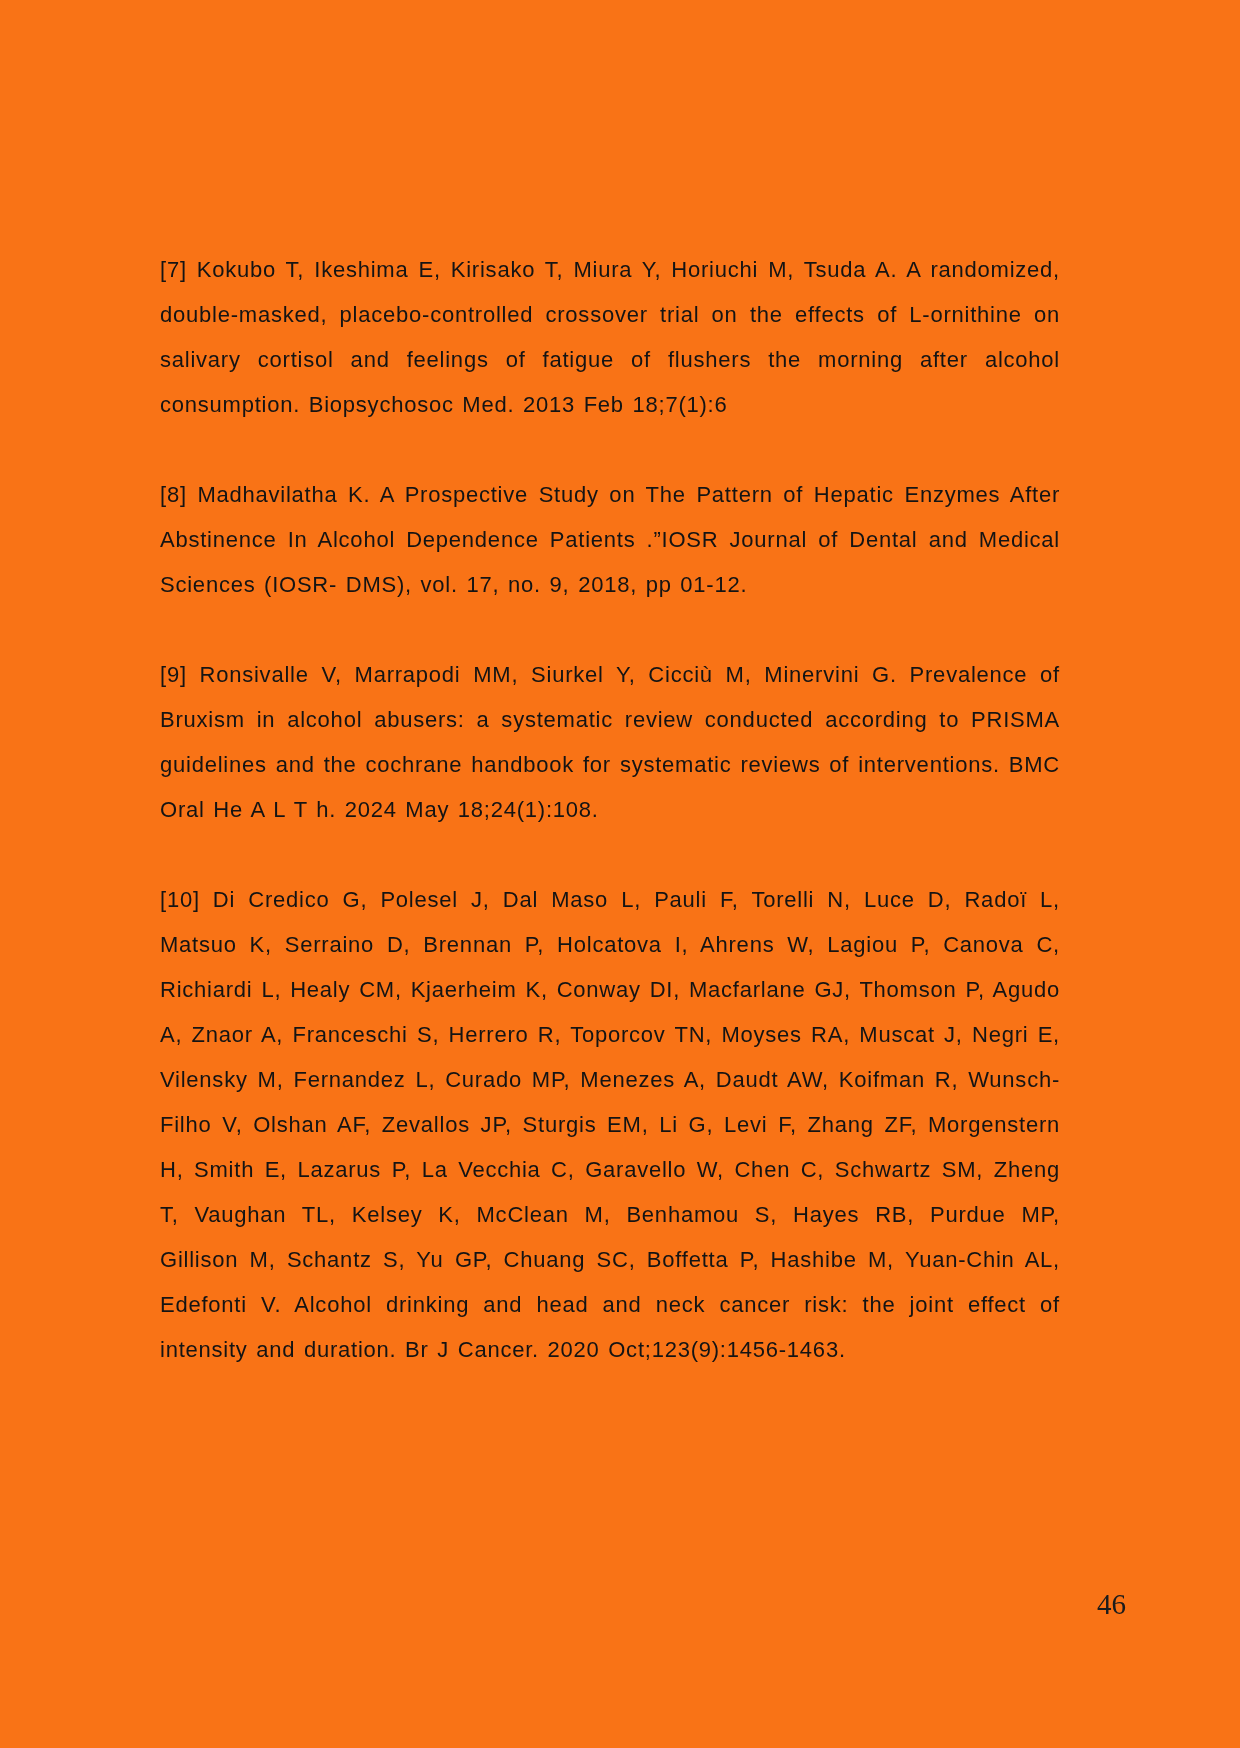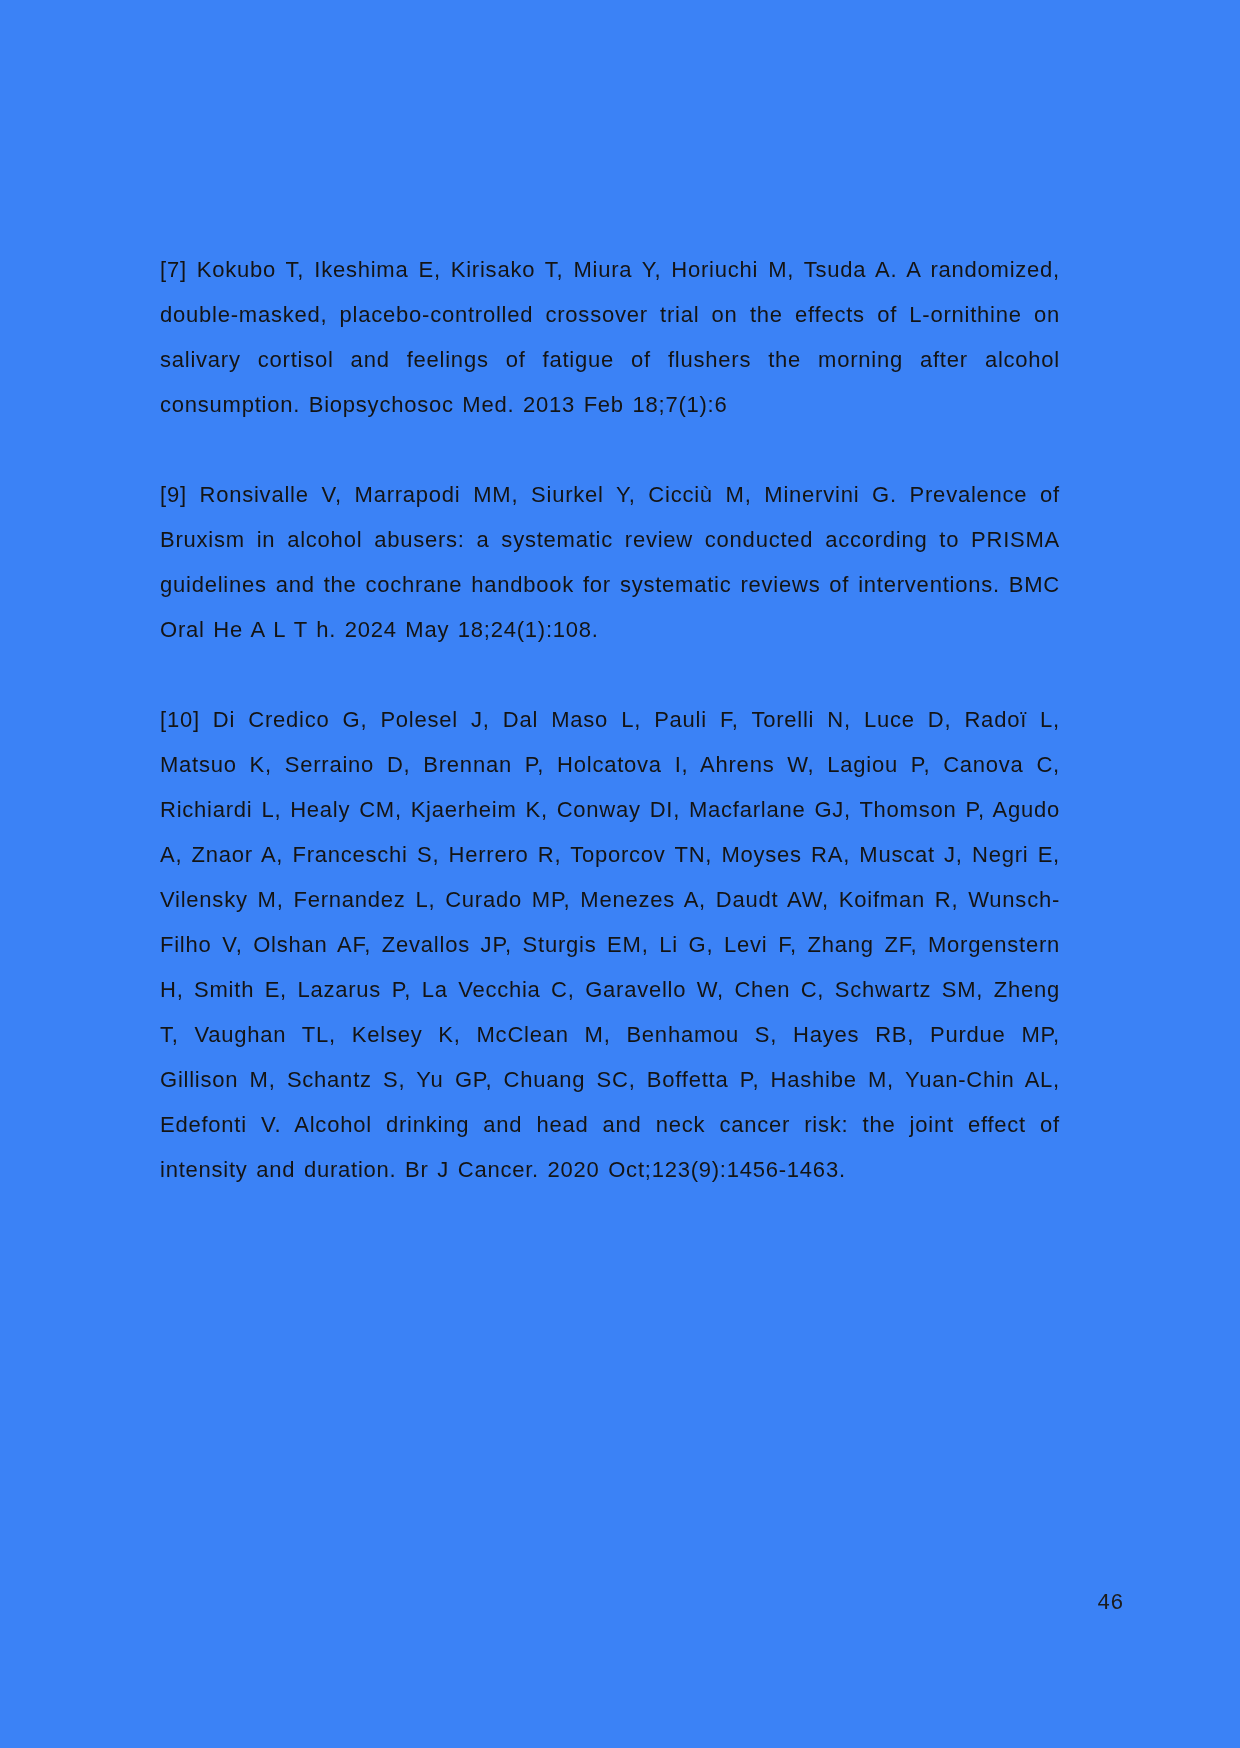--- a/index.html
+++ b/index.html
@@ -11,21 +11,21 @@
     position: relative;
     width: 1240px;
     height: 1748px;
     font-family: "Liberation Sans", sans-serif;
     color: #141414;
     overflow: hidden;
   }
   .page {
     position: absolute;
     inset: 0;
-    background: #3b82f6;
+    background: #f97316;
     padding-left: 40px;
   }
   .content {
     position: absolute;
     left: 160px;
     top: 247px;
     width: 900px;
   }
   .ref {
     margin: 0 0 45px 0;
@@ -36,29 +36,30 @@
     word-spacing: 0.08em;
     color: #141414;
   }
   .ref:last-child {
     margin-bottom: 0;
   }
   .page-number {
     position: absolute;
     left: 1097px;
     top: 1588px;
-    font-family: Liberation Mono, monospace;
-    font-size: 22px;
+    font-family: Liberation Serif, serif;
+    font-size: 29px;
     line-height: 32px;
     color: #1c1c1c;
   }
 </style>
 </head>
 <body>
 
 <div class="page">
   <main class="content">
     <p class="ref">[7] Kokubo T, Ikeshima E, Kirisako T, Miura Y, Horiuchi M, Tsuda A. A randomized, double-masked, placebo-controlled crossover trial on the effects of L-ornithine on salivary cortisol and feelings of fatigue of flushers the morning after alcohol consumption. Biopsychosoc Med. 2013 Feb 18;7(1):6</p>
+    <p class="ref">[8] Madhavilatha  K.  A Prospective Study on The Pattern of Hepatic Enzymes After Abstinence In Alcohol Dependence Patients .”IOSR Journal of Dental and Medical Sciences (IOSR- DMS), vol. 17, no. 9, 2018, pp 01-12.</p>
     <p class="ref">[9] Ronsivalle V, Marrapodi MM, Siurkel Y, Cicciù M, Minervini G. Prevalence of Bruxism in alcohol abusers: a systematic review conducted according to PRISMA guidelines and the cochrane handbook for systematic reviews of interventions. BMC Oral He A L T h. 2024 May 18;24(1):108.</p>
     <p class="ref">[10] Di Credico G, Polesel J, Dal Maso L, Pauli F, Torelli N, Luce D, Radoï L, Matsuo K, Serraino D, Brennan P, Holcatova I, Ahrens W, Lagiou P, Canova C, Richiardi L, Healy CM, Kjaerheim K, Conway DI, Macfarlane GJ, Thomson P, Agudo A, Znaor A, Franceschi S, Herrero R, Toporcov TN, Moyses RA, Muscat J, Negri E, Vilensky M, Fernandez L, Curado MP, Menezes A, Daudt AW, Koifman R, Wunsch-Filho V, Olshan AF, Zevallos JP, Sturgis EM, Li G, Levi F, Zhang ZF, Morgenstern H, Smith E, Lazarus P, La Vecchia C, Garavello W, Chen C, Schwartz SM, Zheng T, Vaughan TL, Kelsey K, McClean M, Benhamou S, Hayes RB, Purdue MP, Gillison M, Schantz S, Yu GP, Chuang SC, Boffetta P, Hashibe M, Yuan-Chin AL, Edefonti V. Alcohol drinking and head and neck cancer risk: the joint effect of intensity and duration. Br J Cancer. 2020 Oct;123(9):1456-1463.</p>
   </main>
   <div class="page-number">46</div>
 </div>
 
 </body></html>

